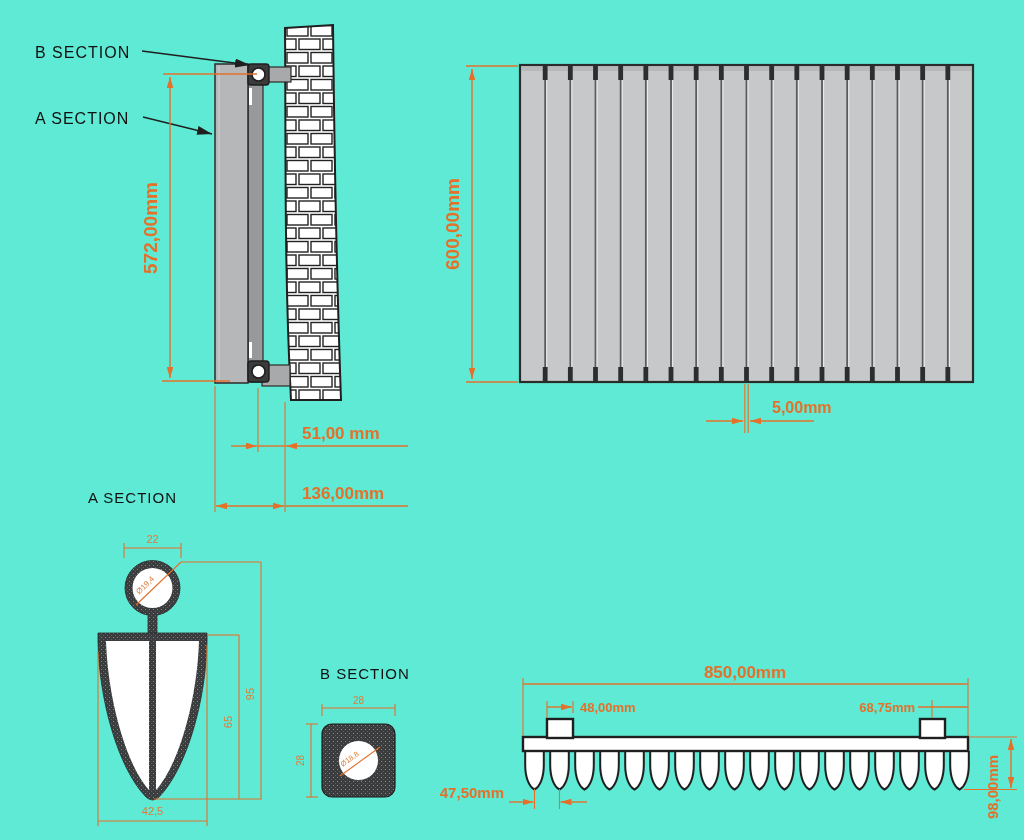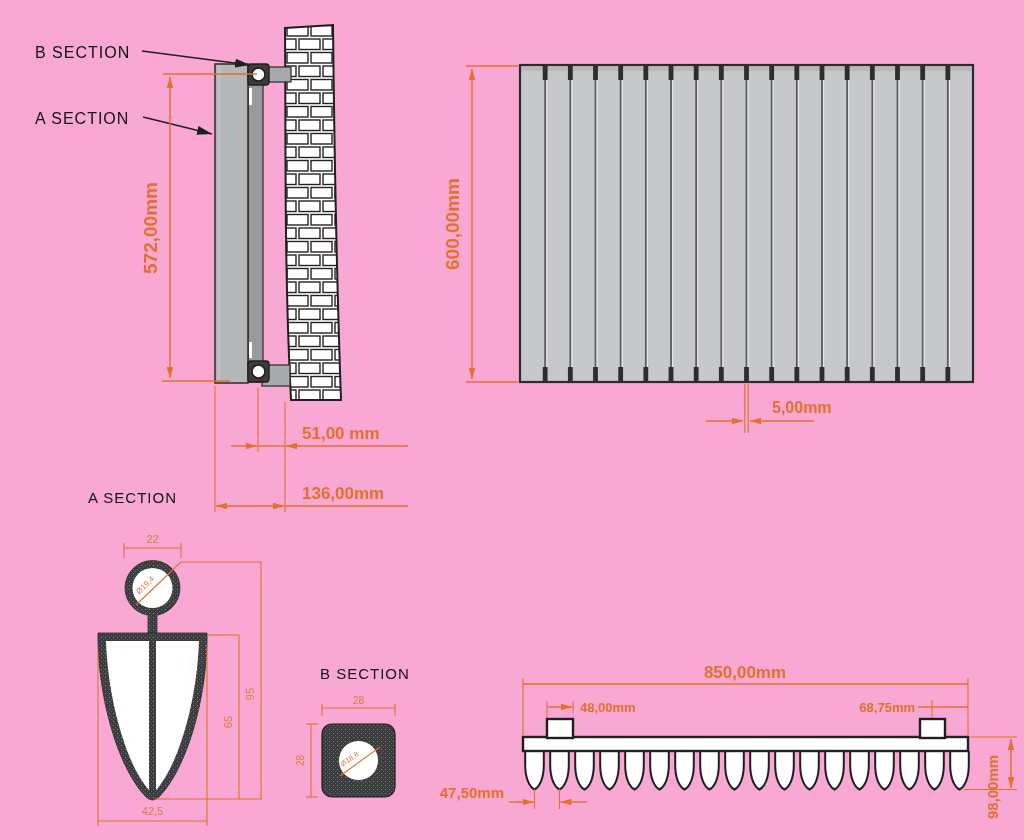--- a/index.html
+++ b/index.html
@@ -1,16 +1,16 @@
 <!DOCTYPE html>
 <html style="--accent: #e4702a; --accent2: #e07c38; --line: #1f1f1f;"><head>
 <meta charset="utf-8">
 <style>
   html,body{margin:0;padding:0;background:#ffffff;}
-  .canvas{position:relative;width:1024px;height:840px;background:#f9a8d4;overflow:hidden;
+  .canvas{position:relative;width:1024px;height:840px;background:#5eead4;overflow:hidden;
           font-family:"Liberation Sans", sans-serif;}
   svg{display:block}
   svg text{font-family:"Liberation Sans", sans-serif;}
   .oline{stroke:var(--accent);stroke-width:1.4;fill:none;}
   .oline-thin{stroke:var(--accent);stroke-width:1.1;fill:none;}
   .dimtxt{fill:var(--accent);font-weight:bold;}
   .smalltxt{fill:var(--accent2);font-weight:normal;}
   .lbl{fill:#111;letter-spacing:1px;}
   .blkline{stroke:var(--line);stroke-width:1.3;fill:none;}
   .mfillO{fill:var(--accent);}

